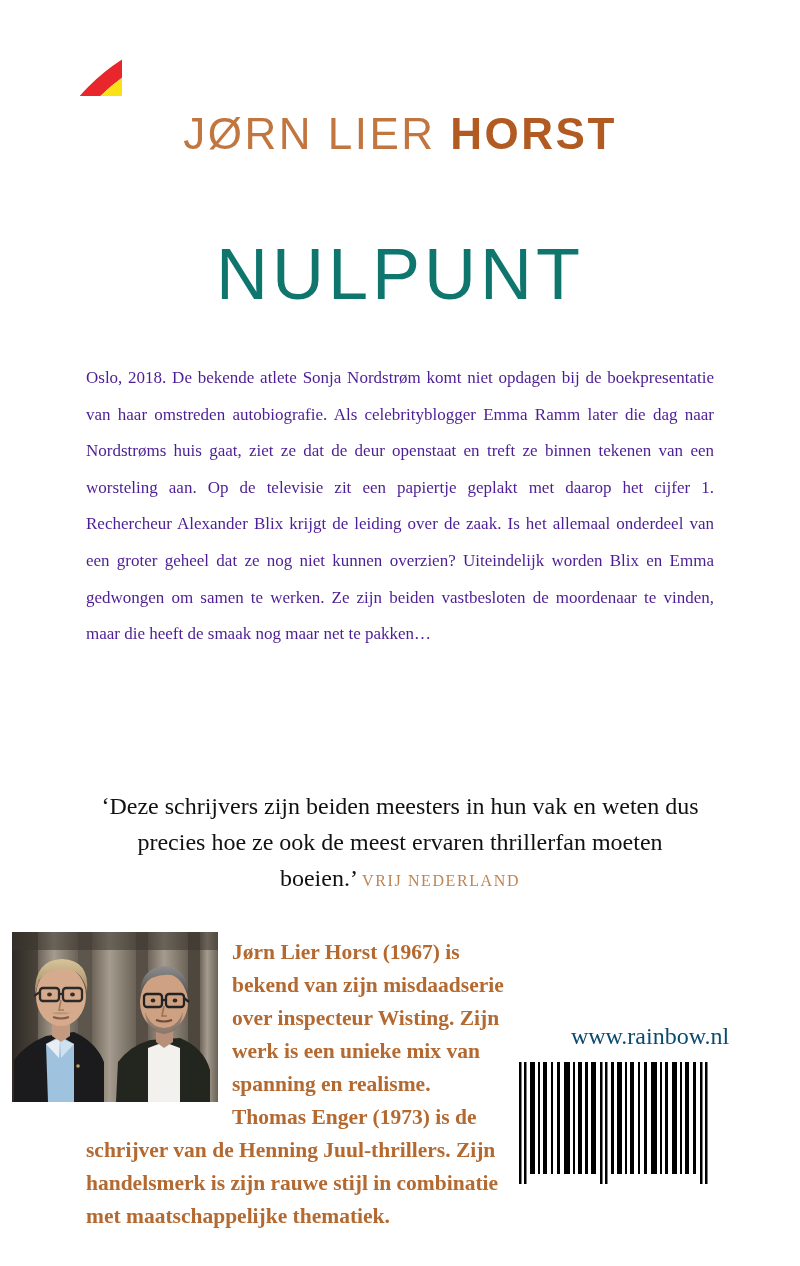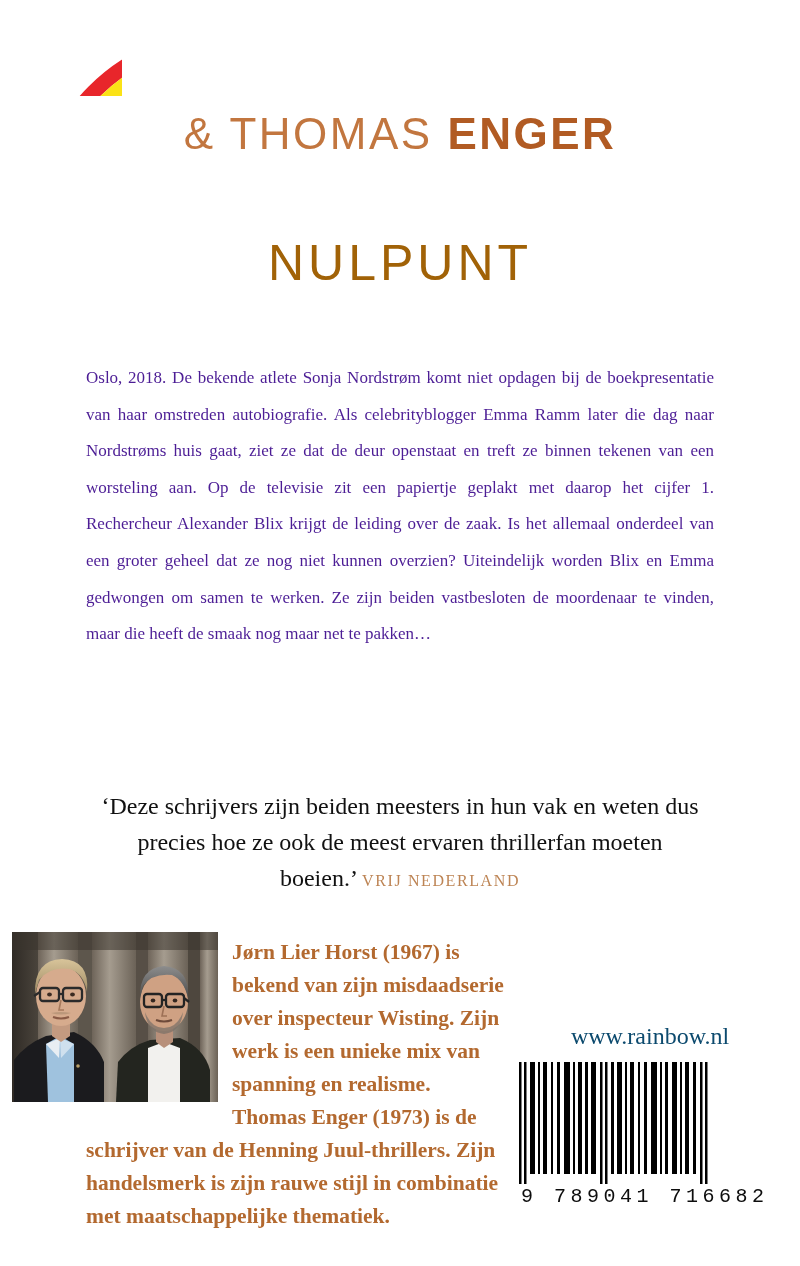--- a/index.html
+++ b/index.html
@@ -55,23 +55,23 @@
 
   
   #book-title {
     position: absolute;
     left: 0;
     top: 238px;
     width: 800px;
     text-align: center;
     font-family: "Liberation Sans", sans-serif;
     font-weight: 300;
-    font-size: 50px;
+    font-size: 72px;
     letter-spacing: 4px;
-    color: #a16207;
+    color: #0f766e;
     line-height: 1.0;
     white-space: nowrap;
   }
 
   
   #blurb {
     position: absolute;
     left: 86px;
     top: 360px;
     width: 628px;
@@ -180,22 +180,22 @@
       <path d="M 7.5 200 A 192.5 192.5 0 0 1 200 7.5" stroke="#e8262b"></path>
       <path d="M 22.5 200 A 177.5 177.5 0 0 1 200 22.5" stroke="#fbe216"></path>
       <path d="M 37.5 200 A 162.5 162.5 0 0 1 200 37.5" stroke="#3aa935"></path>
       <path d="M 52.5 200 A 147.5 147.5 0 0 1 200 52.5" stroke="#2ba9e0"></path>
       <path d="M 67.5 200 A 132.5 132.5 0 0 1 200 67.5" stroke="#9c6fa6"></path>
     </g>
   </svg>
 </div>
 
 <div id="authors-block">
-  <div class="author-line" id="author-line-2">
-    <span class="au-light">&amp; THOMAS </span><span class="au-bold">ENGER</span>
+  <div class="author-line" id="author-line-1">
+    <span class="au-light">JØRN LIER </span><span class="au-bold">HORST</span>
   </div>
 </div>
 
 <div id="book-title">NULPUNT</div>
 
 <div id="blurb">Oslo, 2018. De bekende atlete Sonja Nordstrøm komt niet opdagen bij de boekpresentatie van haar omstreden autobiografie. Als celebrityblogger Emma Ramm later die dag naar Nordstrøms huis gaat, ziet ze dat de deur openstaat en treft ze binnen tekenen van een worsteling aan. Op de televisie zit een papiertje geplakt met daarop het cijfer 1. Rechercheur Alexander Blix krijgt de leiding over de zaak. Is het allemaal onderdeel van een groter geheel dat ze nog niet kunnen overzien? Uiteindelijk worden Blix en Emma gedwongen om samen te werken. Ze zijn beiden vastbesloten de moordenaar te vinden, maar die heeft de smaak nog maar net te pakken…</div>
 
 <div id="quote-block">
   <span>‘Deze schrijvers zijn beiden meesters in hun vak en weten dus precies hoe ze ook de meest ervaren thrillerfan moeten boeien.’ </span><span id="quote-source">VRIJ NEDERLAND</span>
 </div>
@@ -337,14 +337,13 @@
       <rect x="143" y="0" width="2" height="112"></rect>
       <rect x="148" y="0" width="3" height="112"></rect>
       <rect x="155" y="0" width="5" height="112"></rect>
       <rect x="163" y="0" width="2" height="112"></rect>
       <rect x="168" y="0" width="4" height="112"></rect>
       <rect x="176" y="0" width="3" height="112"></rect>
       <rect x="183" y="0" width="2.5" height="122"></rect>
       <rect x="188" y="0" width="2.5" height="122"></rect>
     </g>
   </svg>
-  <div id="barcode-digits">9 789041 716682</div>
 </div>
 
 </body></html>

